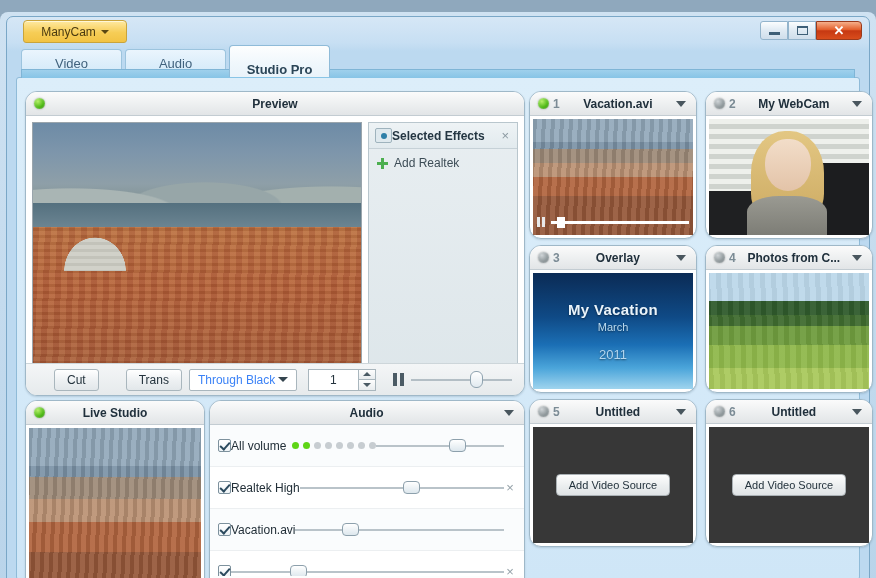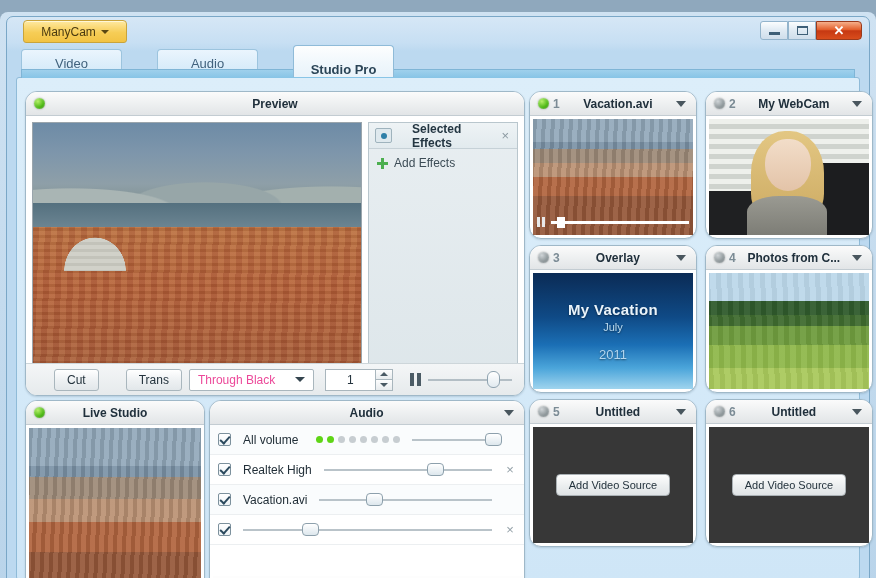--- a/index.html
+++ b/index.html
@@ -60,21 +60,21 @@
     border-radius: 0 4px 4px 0;
     border-color: #9a3a1c;
     background: linear-gradient(#f3a47e, #e2572a 45%, #c23712 55%, #e0got);
     background: linear-gradient(#f6b08b, #e35f2c 45%, #c63812 52%, #d94d1c);
     color: #fff; font-weight: bold; font-size: 13px;
   }
   .glyph-min { width: 11px; height: 3px; background: #3e5f77; margin-top: 6px; }
   .glyph-max { width: 11px; height: 9px; border: 1px solid #3e5f77; border-top-width: 2px; }
 
   
-  .tabs { position: absolute; left: 14px; top: 28px; height: 32px; display: flex; align-items: flex-end; gap: 32px; }
+  .tabs { position: absolute; left: 14px; top: 28px; height: 32px; display: flex; align-items: flex-end; }
   .tab {
     height: 28px; min-width: 101px; padding: 0 16px;
     display: flex; align-items: center; justify-content: center;
     font-size: 13px; color: #41627d;
     background: linear-gradient(#eaf5fd, #cfe7f8);
     border: 1px solid #9cc4de; border-bottom: none;
     border-radius: 4px 4px 0 0;
     margin-right: 3px;
   }
   .tab.active {
@@ -169,21 +169,21 @@
     background:
       repeating-linear-gradient(0deg, rgba(0,0,0,.06) 0 3px, rgba(255,255,255,.05) 3px 7px);
   }
   .effects-pane {
     flex: 1; margin: 6px 6px 0 6px;
     background: linear-gradient(#e8eef1, #dde6ea);
     border: 1px solid #b9c6cd;
     position: relative;
   }
   .effects-head {
-    height: 26px; display: flex; align-items: center; gap: 20px;
+    height: 26px; display: flex; align-items: center; gap: 0;
     padding: 0 6px;
     border-bottom: 1px solid #c6d1d7;
     background: linear-gradient(#eef3f5, #e2eaee);
   }
   .eye-icon {
     width: 17px; height: 15px; flex: none;
     border: 1px solid #9fb3bd; border-radius: 2px;
     background: #dfe9ee;
     display: flex; align-items: center; justify-content: center;
   }
@@ -208,22 +208,22 @@
     display: flex; align-items: center; gap: 7px; padding: 0 8px;
   }
   .btn {
     height: 22px; padding: 0 12px;
     font-size: 12px; color: #24333d;
     background: linear-gradient(#ffffff, #eef1f3 50%, #e2e7ea);
     border: 1px solid #a9b6bd; border-radius: 3px;
     display: flex; align-items: center; justify-content: center; margin-left: 20px;
   }
   .select {
-    height: 22px; width: 125px; padding: 0 8px;
-    font-size: 12px; color: #ec4899; background: #fff;
+    height: 22px; width: 108px; padding: 0 8px;
+    font-size: 12px; color: #3b82f6; background: #fff;
     border: 1px solid #a9b6bd; border-radius: 2px;
     display: flex; align-items: center; justify-content: space-between;
   }
   .select .caret2 { width: 0; height: 0; border-left: 5px solid transparent; border-right: 5px solid transparent; border-top: 5px solid #34444e; }
   .spin { display: flex; align-items: stretch; height: 22px; margin-left: 4px; }
   .spin .val {
     width: 50px; background: #fff; border: 1px solid #a9b6bd; border-right: none;
     font-size: 12px; color: #24333d; display: flex; align-items: center; justify-content: center;
   }
   .spin .arrows { width: 18px; display: flex; flex-direction: column; }
@@ -307,21 +307,21 @@
   }
 
   
   #livestudio { left: 8px; top: 322px; width: 180px; height: 247px; }
   #livestudio .ls-vid { position: absolute; left: 3px; right: 3px; top: 27px; bottom: 30px; overflow: hidden; }
 
   
   #audio { left: 192px; top: 322px; width: 316px; height: 247px; }
   .audio-head .title { text-align: center; }
   .arow {
-    height: 30px; display: flex; align-items: center; gap: 12px;
+    height: 42px; display: flex; align-items: center; gap: 0;
     padding: 0 8px; font-size: 12px; color: #222f38;
     border-bottom: 1px solid #eceff1;
     background: #fff;
   }
   .arow:nth-child(even) { background: #fafcfd; }
   .cbx {
     width: 13px; height: 13px; flex: none;
     border: 1px solid #7d919d; border-radius: 2px;
     background: linear-gradient(#fff, #eef3f6);
     position: relative;
@@ -408,21 +408,21 @@
           <div class="effects-pane">
             <div class="effects-head">
               <span class="eye-icon">
                   <i class="pupil"></i>
                 </span>
               <span class="etitle">Selected Effects</span>
               <span class="xbtn">×</span>
             </div>
             <div class="add-effects">
               <span class="plus"></span>
-              <span>Add Effects</span>
+              <span>Add Realtek</span>
             </div>
           </div>
         </div>
         <div class="preview-toolbar">
           <div class="btn">
             <span>Cut</span>
           </div>
           <div class="btn">
             <span>Trans</span>
           </div>
@@ -495,21 +495,21 @@
       <div class="panel srcpanel" id="src3">
         <div class="phead">
           <span class="led off"></span>
           <span class="srcnum">3</span>
           <span class="title">Overlay</span>
           <span class="chev"></span>
         </div>
         <div class="vid">
           <div class="overlay-vid">
             <span class="ov-title">My Vacation</span>
-            <span class="ov-sub">July</span>
+            <span class="ov-sub">March</span>
             <span class="ov-year">2011</span>
           </div>
         </div>
       </div>
 
       <div class="panel srcpanel" id="src4">
         <div class="phead">
           <span class="led off"></span>
           <span class="srcnum">4</span>
           <span class="title">Photos from C...</span>

